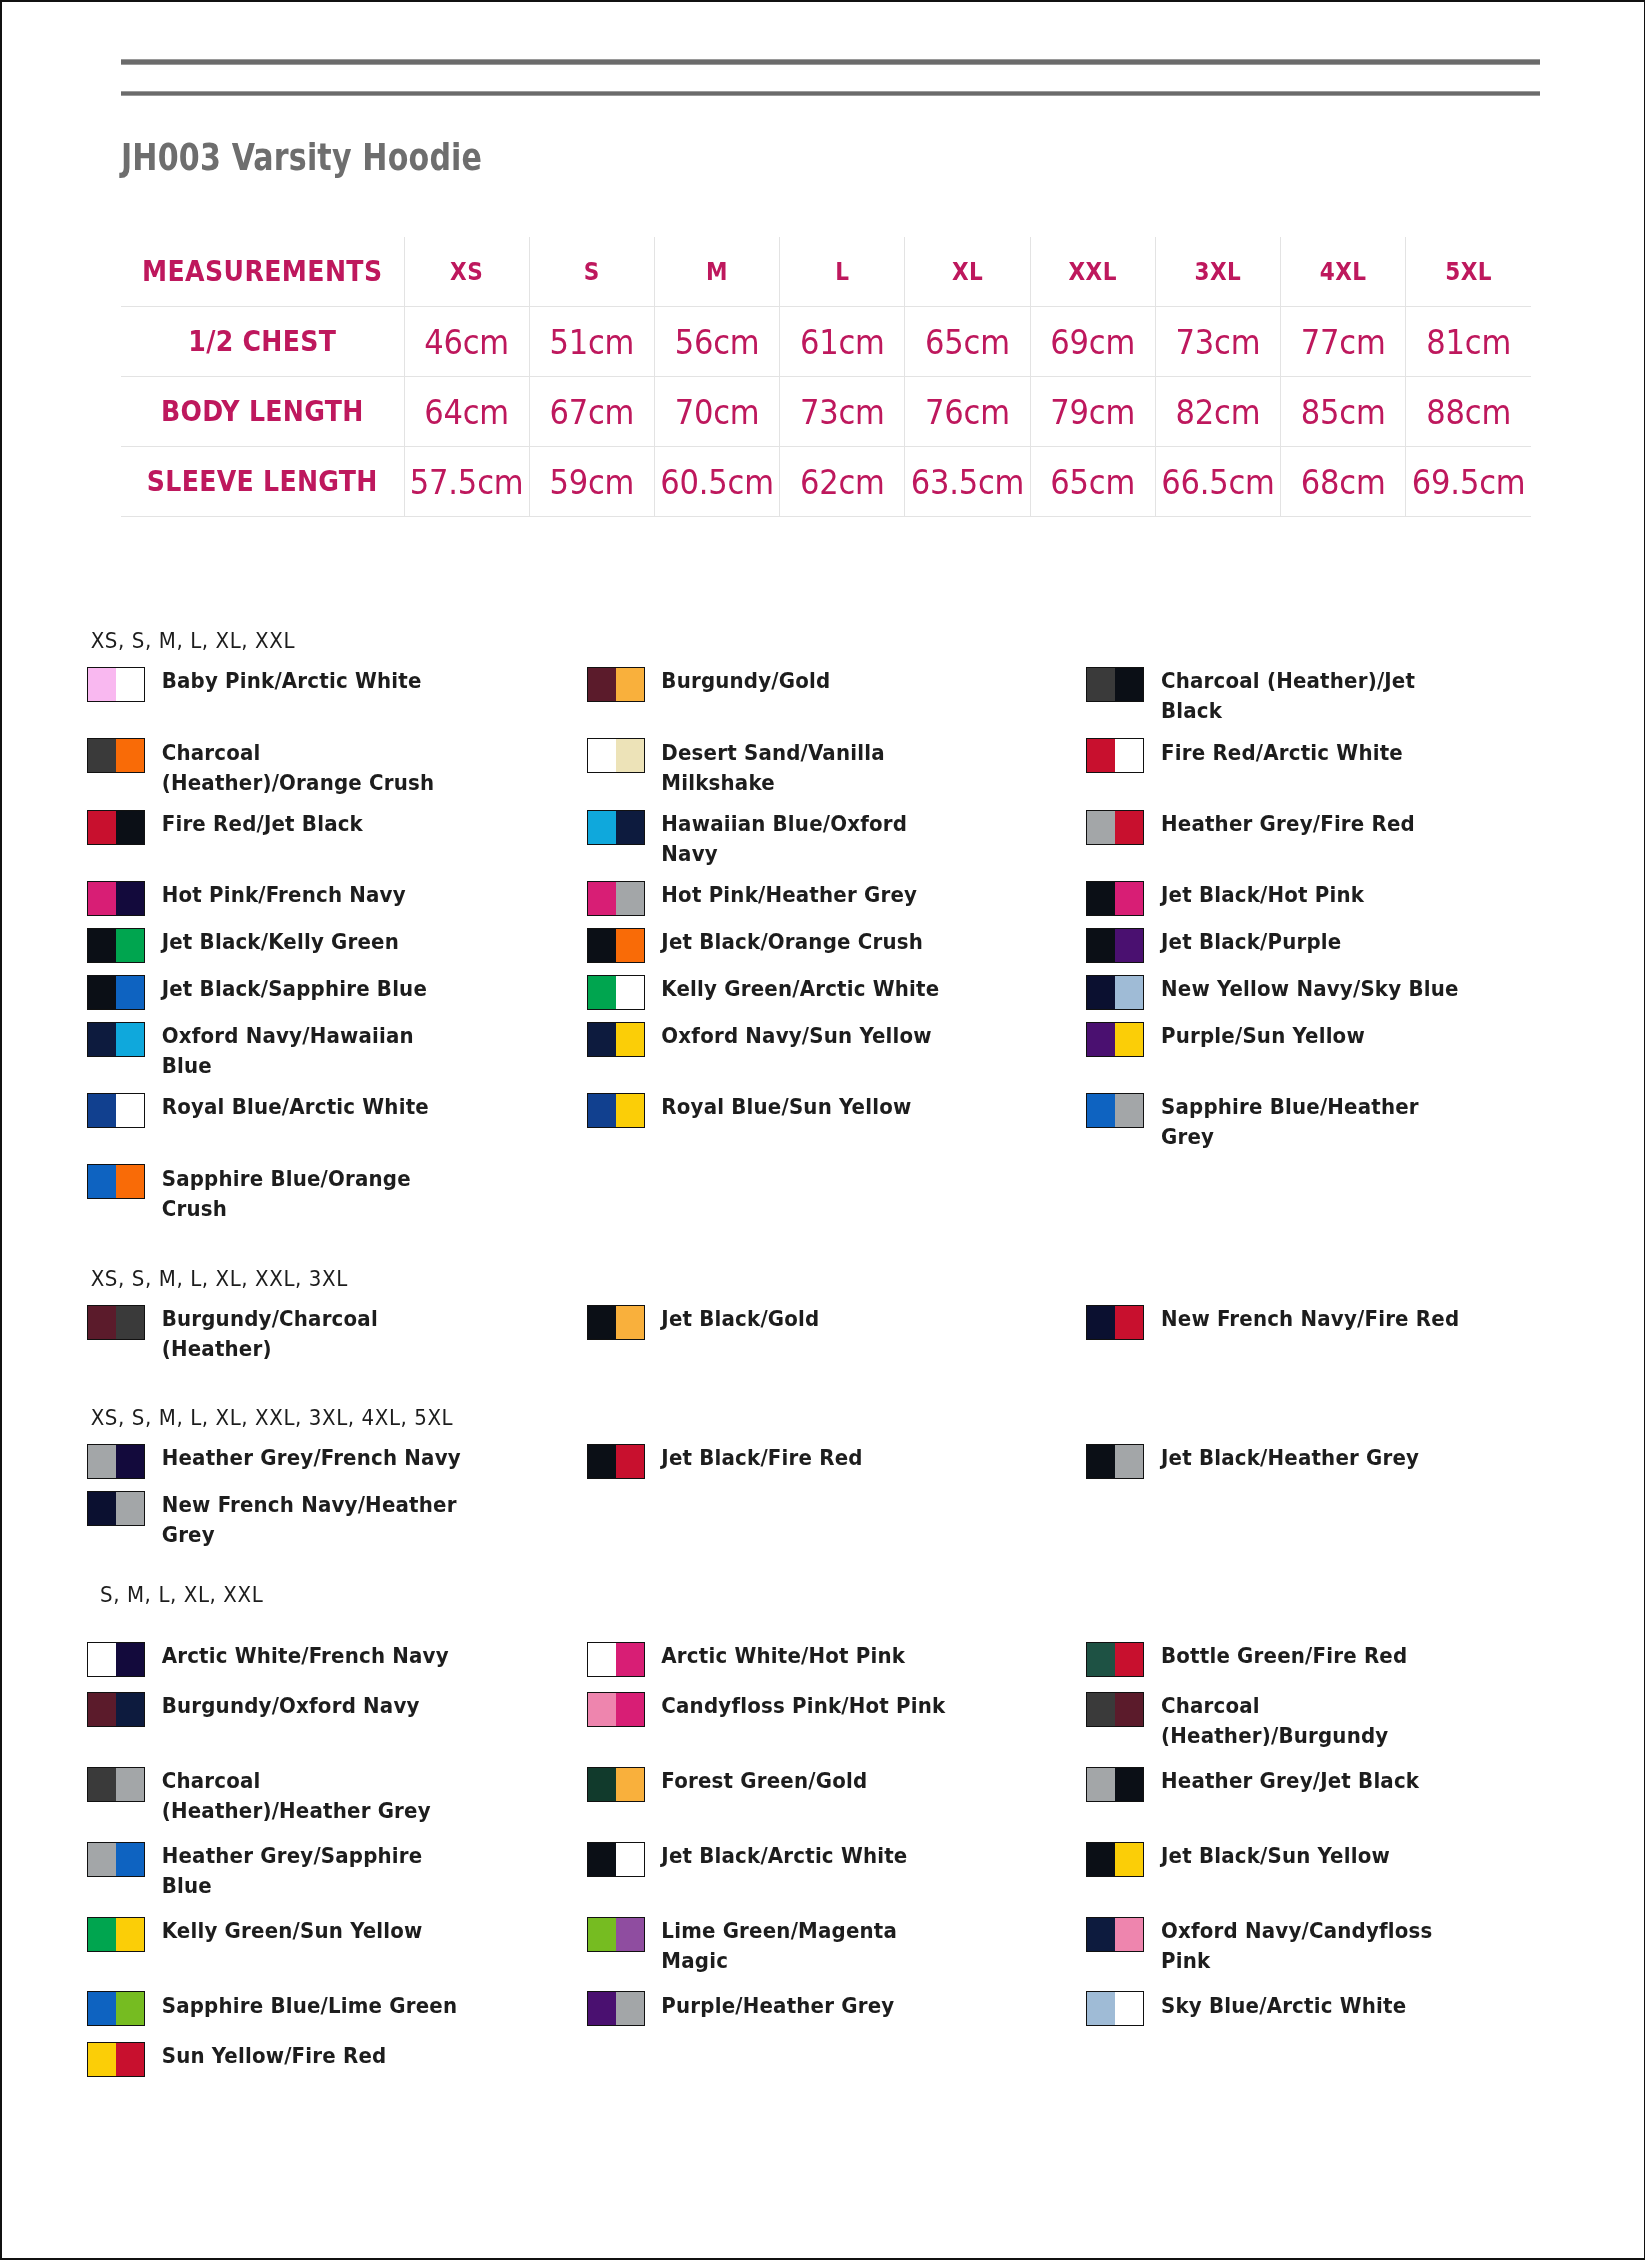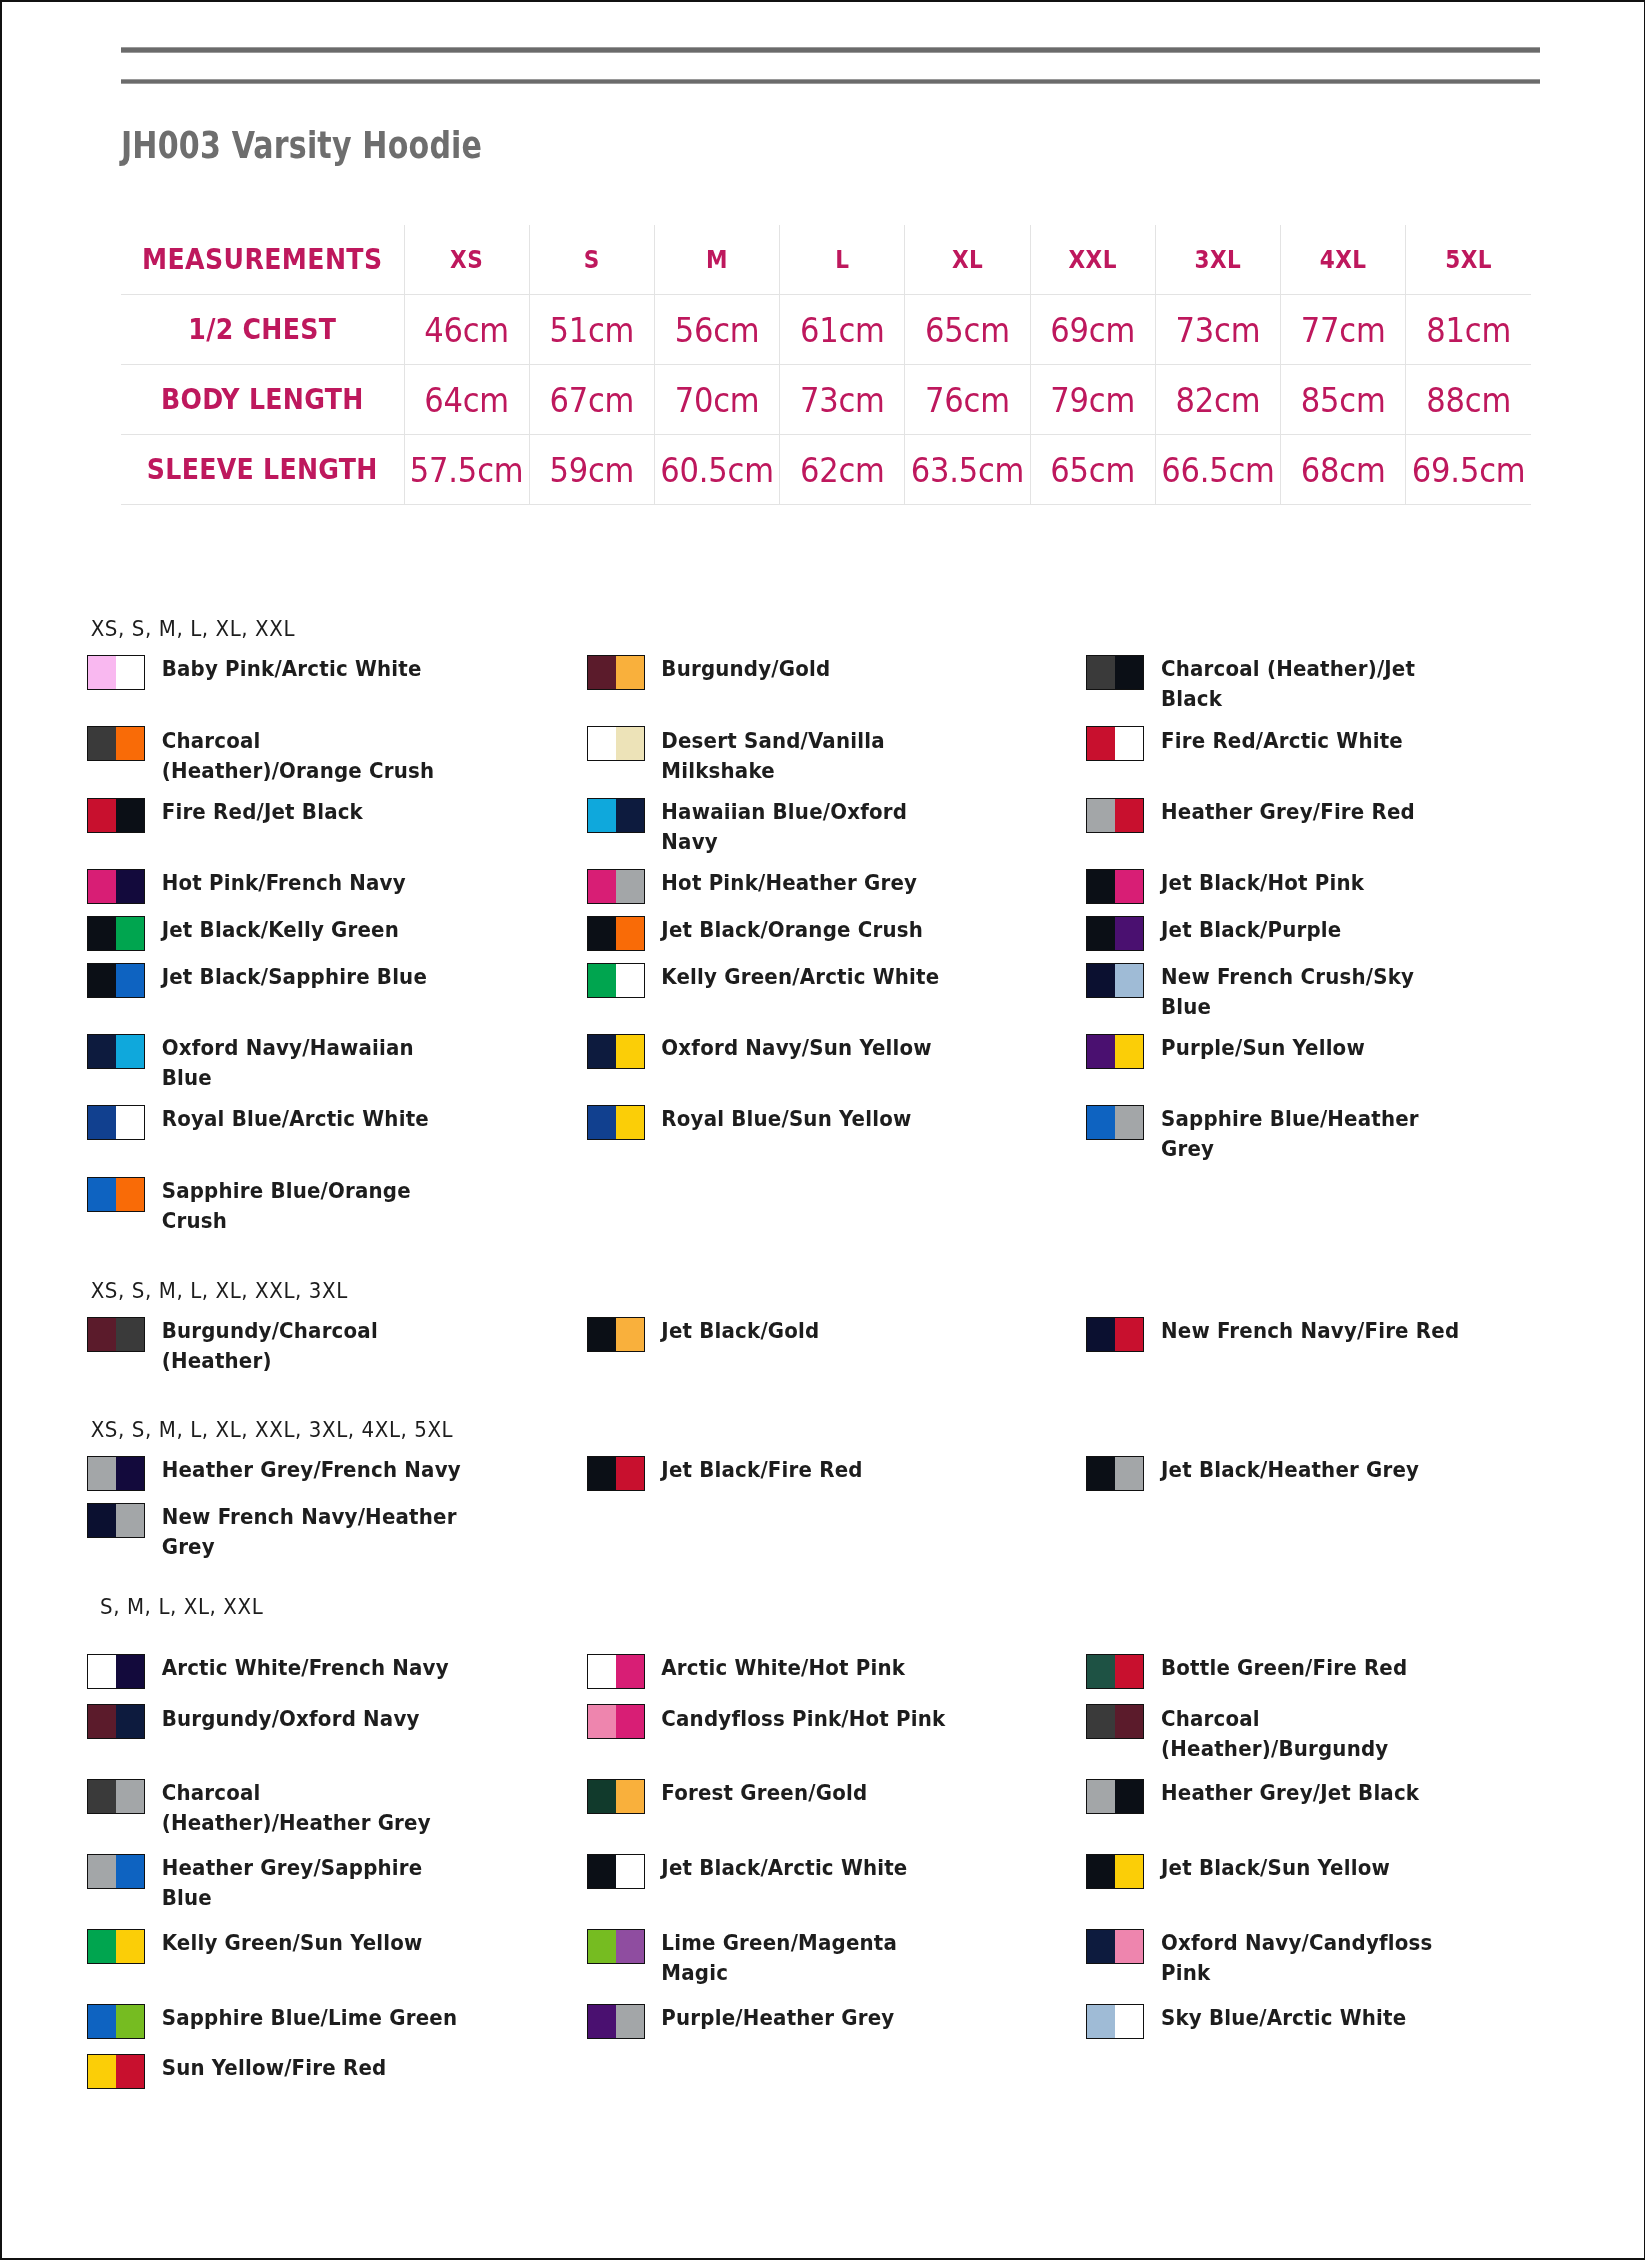--- a/index.html
+++ b/index.html
@@ -17,21 +17,21 @@
     position: relative;
     box-sizing: border-box;
     width: 1646px;
     height: 2260px;
     border: 2.8px solid #111111;
     background: #ffffff;
     overflow: hidden;
   }
   .inner {
     position: absolute;
-    left: 0; top: 0;
+    left: 0; top: 12px;
     width: 1640px;
     padding: 0;
   }
 
   
   .rules {
     margin: 45px 102px 0 119px;
   }
   .rule {
     height: 3.7px;
@@ -362,21 +362,21 @@
                 <div class="half" style="background: rgb(0, 165, 79);"></div>
                 <div class="half" style="background: rgb(255, 255, 255);"></div>
               </div>
               <div class="swatch-label">Kelly Green/Arctic White</div>
             </div>
             <div class="swatch-item">
               <div class="swatch">
                 <div class="half" style="background: rgb(11, 16, 48);"></div>
                 <div class="half" style="background: rgb(159, 187, 214);"></div>
               </div>
-              <div class="swatch-label">New French Crush/Sky Blue</div>
+              <div class="swatch-label">New Yellow Navy/Sky Blue</div>
             </div>
             <div class="swatch-item">
               <div class="swatch">
                 <div class="half" style="background: rgb(13, 27, 62);"></div>
                 <div class="half" style="background: rgb(15, 168, 220);"></div>
               </div>
               <div class="swatch-label">Oxford Navy/Hawaiian Blue</div>
             </div>
             <div class="swatch-item">
               <div class="swatch">

